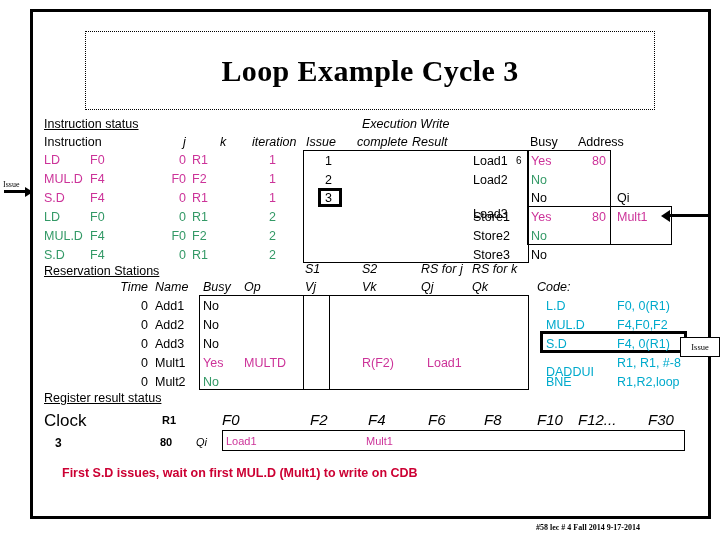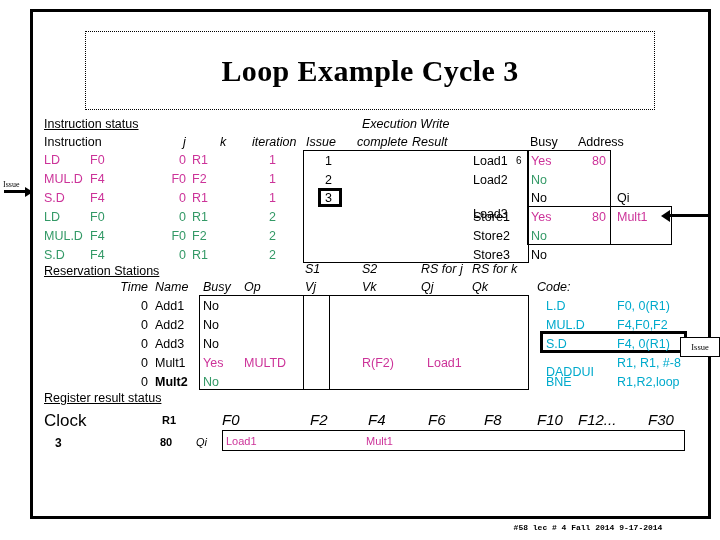--- a/index.html
+++ b/index.html
@@ -63,21 +63,21 @@
     position:absolute;left:465px;top:492px;width:225px;height:27px;
     border:2.5px solid #CC0033;background:#fff;box-sizing:border-box;
     display:flex;align-items:center;justify-content:center;
     box-shadow:4px 4px 0 rgba(120,120,120,.55);
   }
   .footer-text{
     font-family:"Liberation Serif",serif;font-weight:bold;font-size:16px;color:#000;
   }
   .footer-sub{
     position:absolute;left:488px;top:523px;width:200px;text-align:center;
-    font-family:Liberation Mono, monospace;font-weight:bold;font-size:8px;color:#000;
+    font-family:Liberation Serif, serif;font-weight:bold;font-size:8px;color:#000;
   }
   .caption{
     position:absolute;left:62px;top:466px;font-size:12.5px;font-weight:bold;
     color:#CC0033;white-space:nowrap;
   }
 </style>
 </head>
 <body>
 
 <div id="slide">
@@ -211,21 +211,21 @@
   <div class="t" style="left:203px;top:338px;">No</div>
 
   <div class="t r" style="left:108px;top:357px;width:40px;">0</div>
   <div class="t" style="left:155px;top:357px;">Mult1</div>
   <div class="t mag" style="left:203px;top:357px;">Yes</div>
   <div class="t mag" style="left:244px;top:357px;">MULTD</div>
   <div class="t mag" style="left:362px;top:357px;">R(F2)</div>
   <div class="t mag" style="left:427px;top:357px;">Load1</div>
 
   <div class="t r" style="left:108px;top:376px;width:40px;">0</div>
-  <div class="t" style="left:155px;top:376px;font-weight:bold;">Mult2</div>
+  <div class="t" style="left:155px;top:376px;">Mult2</div>
   <div class="t grn" style="left:203px;top:376px;">No</div>
 
   <div class="t it" style="left:537px;top:281px;">Code:</div>
 
   <div class="t cyn" style="left:546px;top:300px;text-align:right;">L.D</div>
   <div class="t cyn" style="left:617px;top:300px;">F0, 0(R1)</div>
 
   <div class="t cyn" style="left:546px;top:319px;">MUL.D</div>
   <div class="t cyn" style="left:617px;top:319px;">F4,F0,F2</div>
 
@@ -255,16 +255,17 @@
   <div class="t it" style="left:428px;top:412px;font-size:15px;">F6</div>
   <div class="t it" style="left:484px;top:412px;font-size:15px;">F8</div>
   <div class="t it" style="left:537px;top:412px;font-size:15px;">F10</div>
   <div class="t it" style="left:578px;top:412px;font-size:15px;">F12...</div>
   <div class="t it" style="left:648px;top:412px;font-size:15px;">F30</div>
 
   <div class="box" style="left:222px;top:430px;width:463px;height:21px;"></div>
   <div class="t mag" style="left:226px;top:436px;font-size:11px;">Load1</div>
   <div class="t mag" style="left:366px;top:436px;font-size:11px;">Mult1</div>
 
+  <div class="caption">First  S.D  issues,  wait on first MUL.D  (Mult1) to write on CDB</div>
 
   <div class="footer-sub">#58   lec # 4  Fall 2014   9-17-2014</div>
 
 </div>
 
 </body></html>

